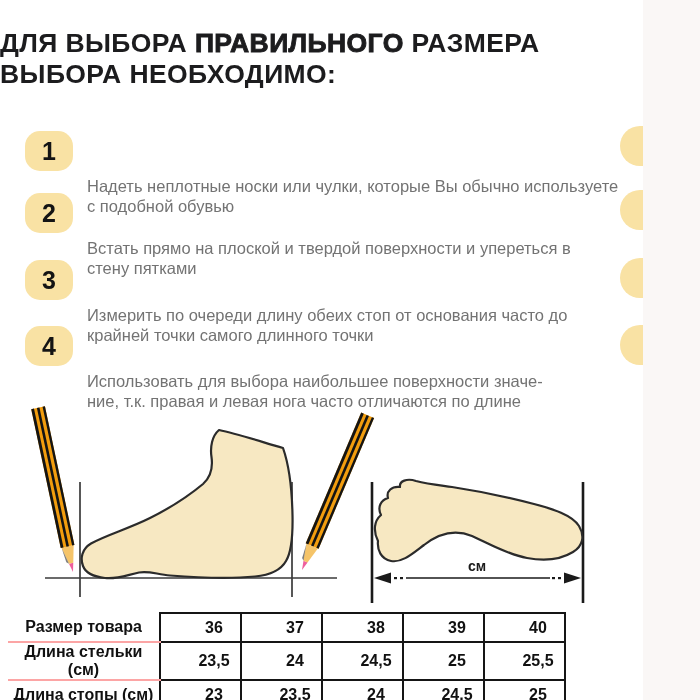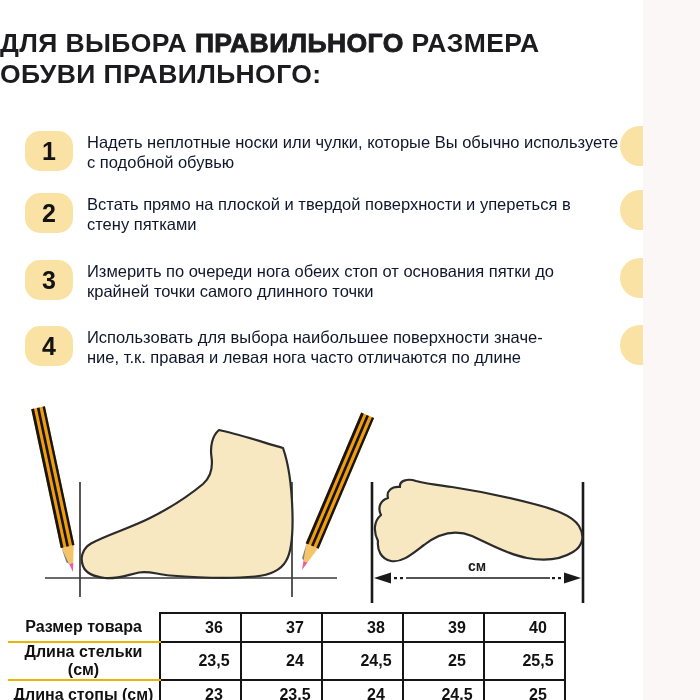--- a/index.html
+++ b/index.html
@@ -23,70 +23,71 @@
   
   .step{
     position:absolute;left:25px;display:flex;align-items:flex-start;gap:14px;
   }
   .badge{
     width:48px;height:40px;border-radius:15px;background:#f9e2a4;
     display:flex;align-items:center;justify-content:center;
     font-weight:900;font-size:25px;color:#141414;flex:0 0 auto;
   }
   .step-text{
-    font-size:16.5px;line-height:20px;padding-top:1px;color:#0f172a;
+    font-size:16.5px;line-height:20px;padding-top:1px;color:#737373;
     max-width:560px;
+    margin-top:44px;
   }
   .half-pill{
     position:absolute;right:57px;width:23px;height:40px;
     border-radius:22px 0 0 22px;background:#f9e2a4;
   }
   
   .illus{position:absolute;top:393px;left:0;}
   
   table.size-table{
     position:absolute;top:612px;left:8px;
     border-collapse:collapse;table-layout:fixed;
     font-weight:bold;font-size:16px;color:#111;
   }
   .size-table td{
     height:27px;text-align:center;vertical-align:middle;padding:0 2px;
   }
   .size-table td.lbl{width:147px;border:none;}
-  .size-table tr.mid td.lbl, .size-table tr.top td.lbl{border-bottom:2px solid #eab308;}
+  .size-table tr.mid td.lbl, .size-table tr.top td.lbl{border-bottom:2px solid #fca5a5;}
   .size-table td.val{width:48px;border:2px solid #151515;padding-left:29px;}
 </style>
 </head>
 <body>
 
 <div class="right-strip"></div>
 
 <div class="title">
   <div><span>ДЛЯ ВЫБОРА </span><span class="em">ПРАВИЛЬНОГО</span><span> РАЗМЕРА</span></div>
-  <div>ОБУВИ ПРАВИЛЬНОГО:</div>
+  <div>ВЫБОРА НЕОБХОДИМО:</div>
 </div>
 
 <div class="step" style="top:131px">
   <div class="badge">1</div>
   <div class="step-text">
     <span>Надеть неплотные носки или чулки, которые Вы обычно используете</span><br>
     <span>с подобной обувью</span>
   </div>
 </div>
 <div class="step" style="top:193px">
   <div class="badge">2</div>
   <div class="step-text">
     <span>Встать прямо на плоской и твердой поверхности и упереться в</span><br>
     <span>стену пятками</span>
   </div>
 </div>
 <div class="step" style="top:260px">
   <div class="badge">3</div>
   <div class="step-text">
-    <span>Измерить по очереди нога обеих стоп от основания пятки до</span><br>
+    <span>Измерить по очереди длину обеих стоп от основания часто до</span><br>
     <span>крайней точки самого длинного точки</span>
   </div>
 </div>
 <div class="step" style="top:326px">
   <div class="badge">4</div>
   <div class="step-text">
     <span>Использовать для выбора наибольшее поверхности значе-</span><br>
     <span>ние, т.к. правая и левая нога часто отличаются по длине</span>
   </div>
 </div>

